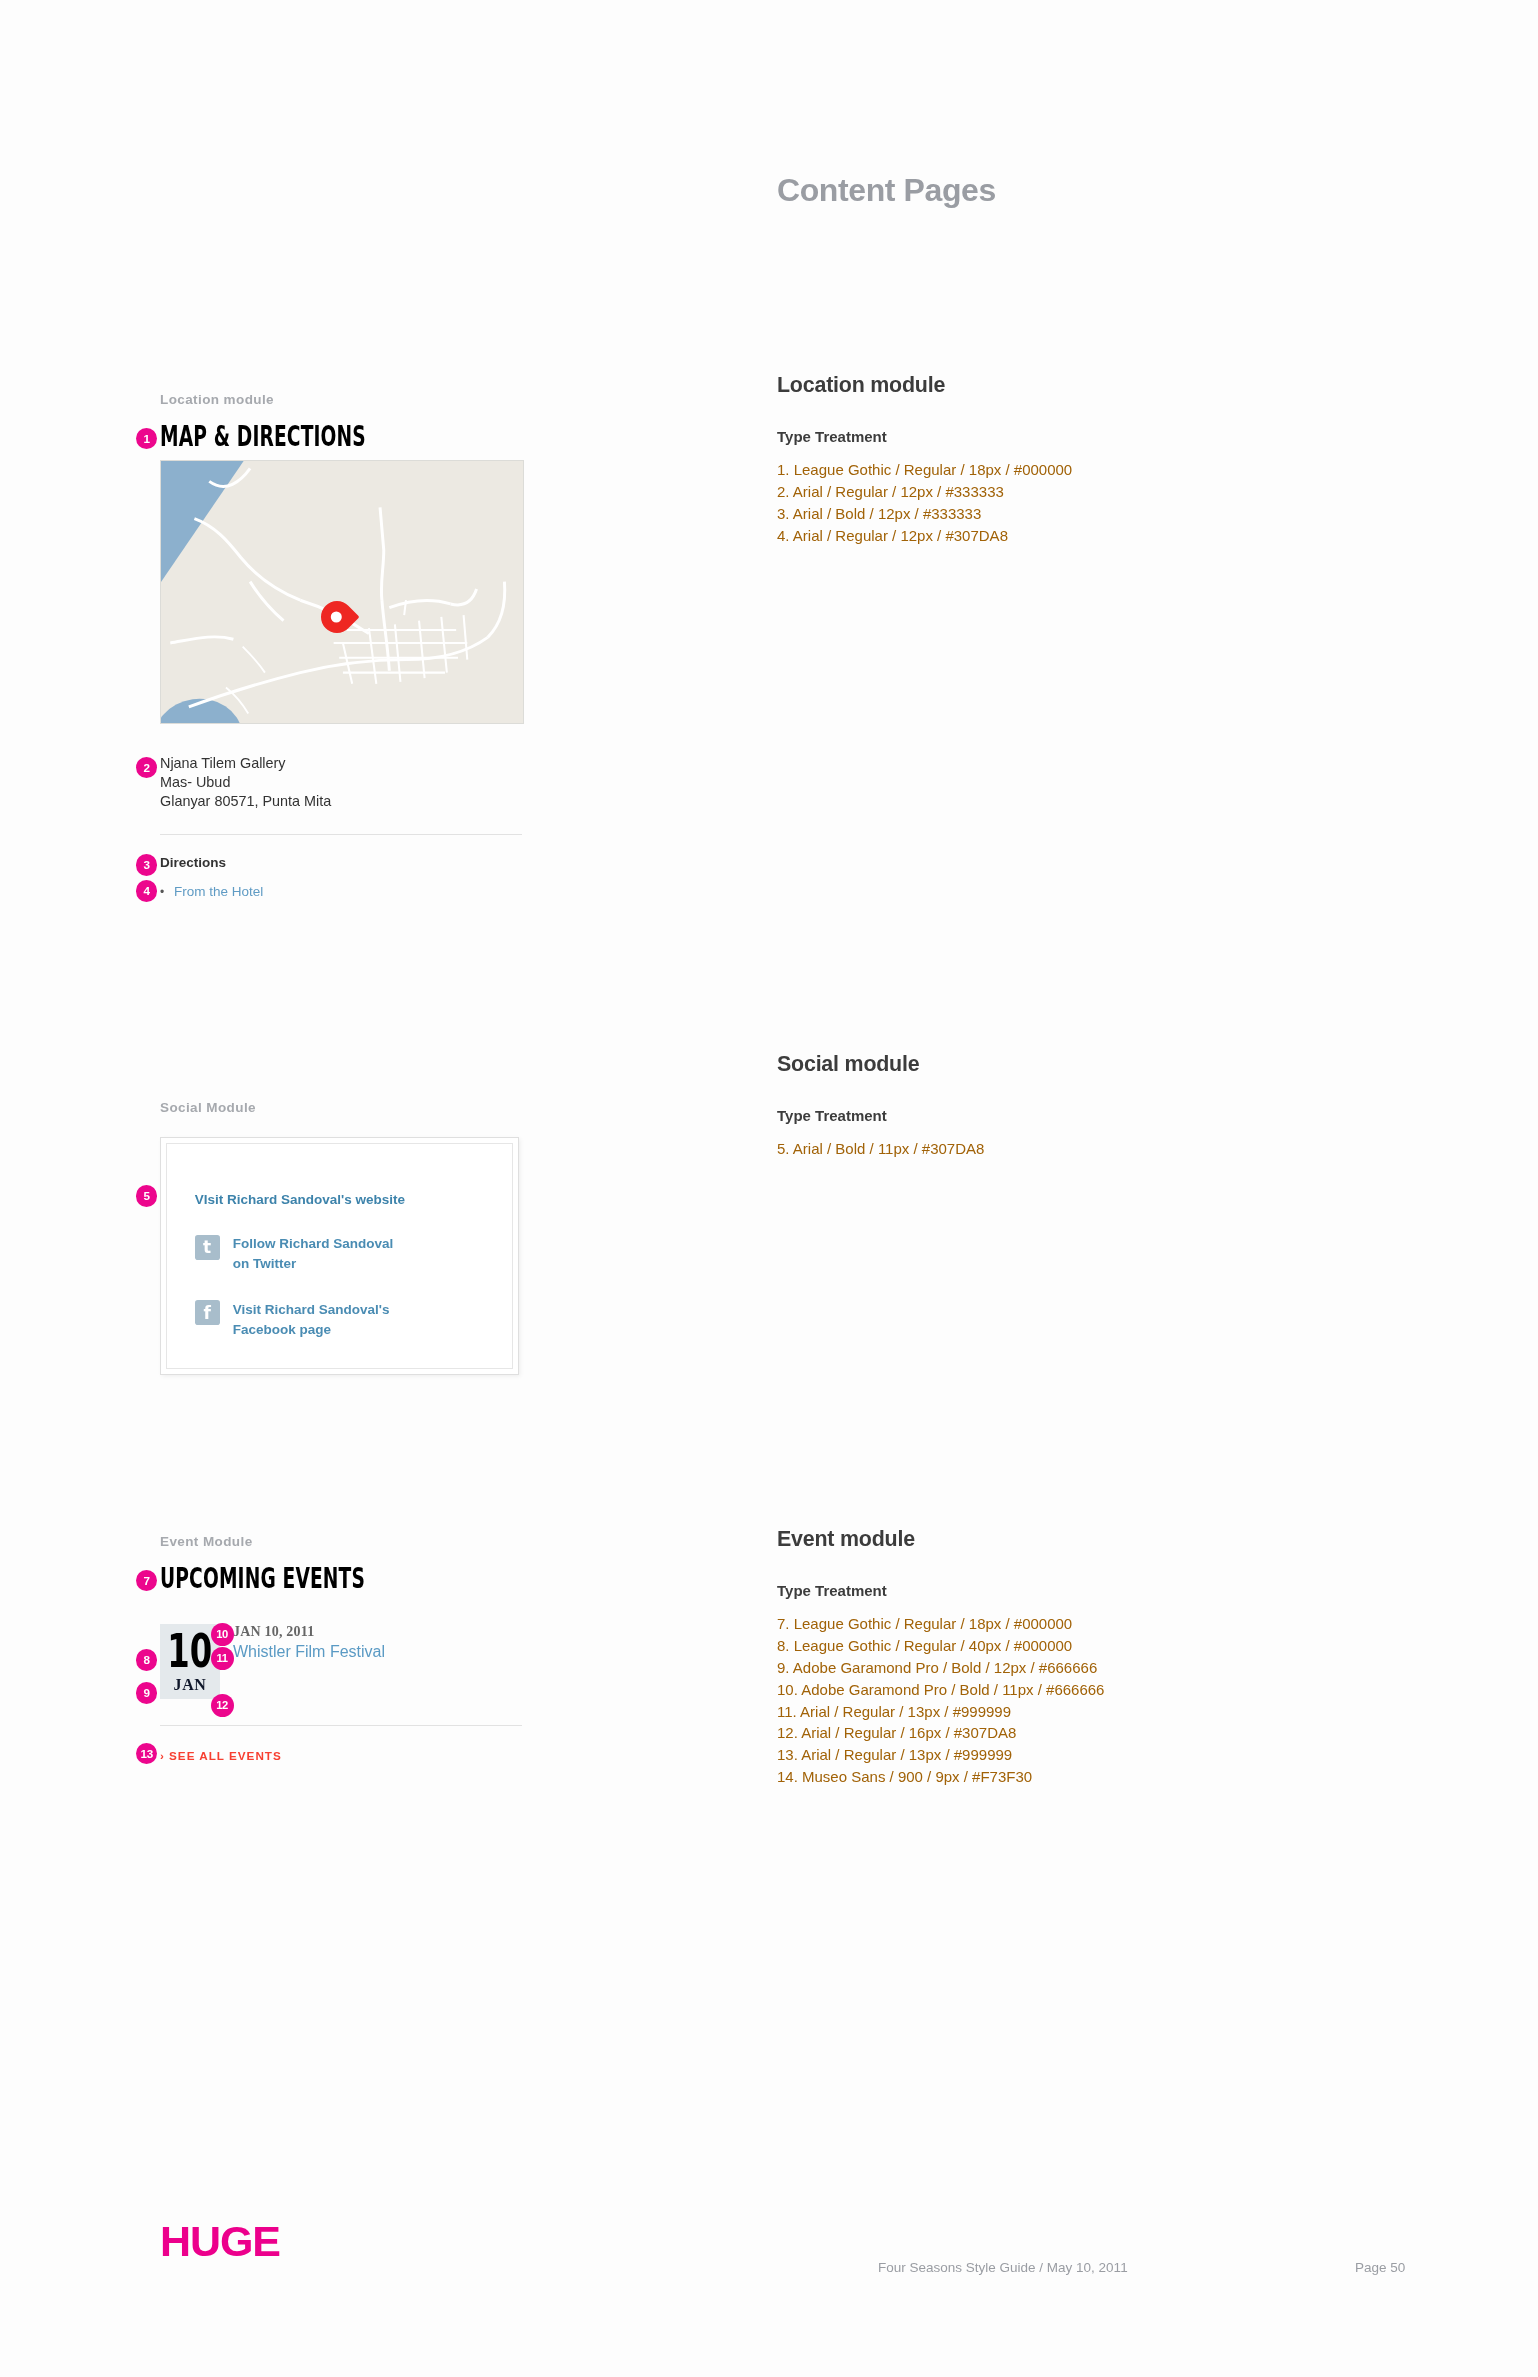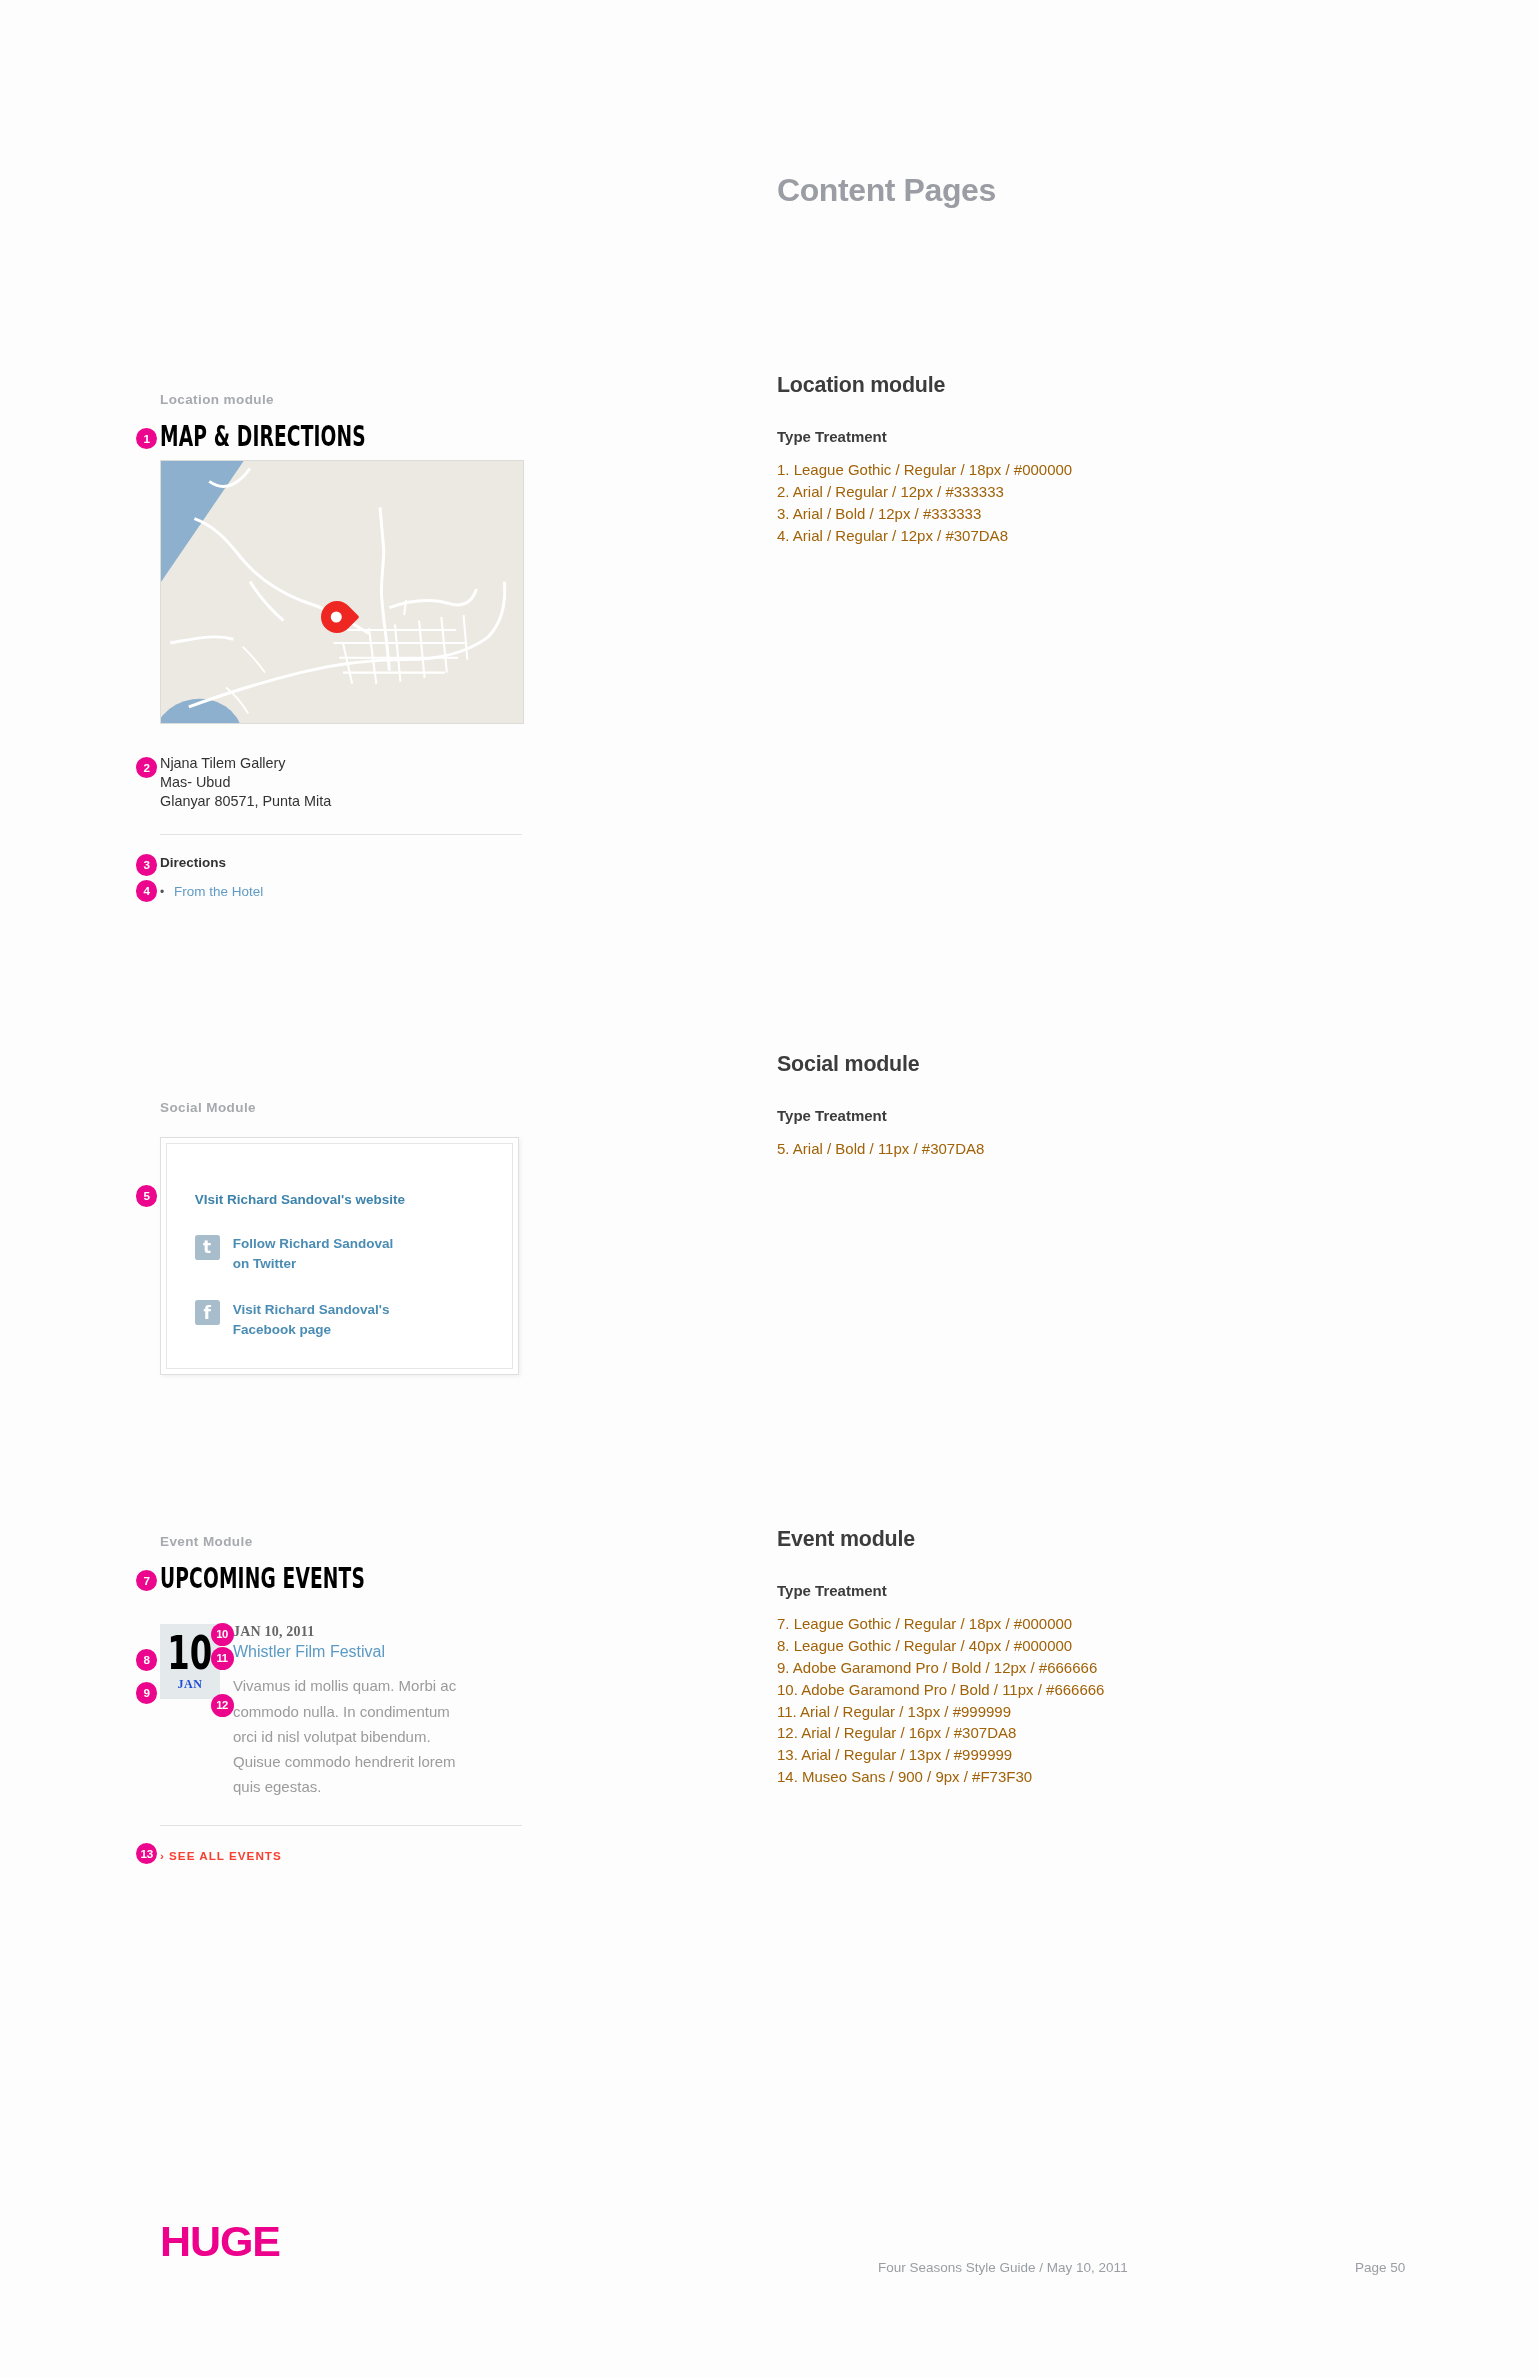--- a/index.html
+++ b/index.html
@@ -212,22 +212,22 @@
     font-family: "Liberation Sans Narrow", "DejaVu Sans Condensed", "Liberation Sans", sans-serif;
     font-weight: bold;
     font-size: 46px;
     line-height: 0.95;
     color: #000000;
     transform: scaleX(0.78);
   }
   .event-mon {
     font-family: "Liberation Serif", serif;
     font-weight: bold;
-    font-size: 12px;
-    color: #1d4ed8;
+    font-size: 16px;
+    color: #0f172a;
     letter-spacing: 0.6px;
     margin-top: 1.9px;
   }
   .event-meta {
     font-family: "Liberation Serif", serif;
     font-weight: bold;
     font-size: 14px;
     color: #666666;
     letter-spacing: 0.2px;
   }
@@ -430,21 +430,20 @@
       </div>
 
       <div style="position:relative;">
         <div class="badge wide" style="left:-22.4px; top:-1.9px;">10</div>
         <div class="event-meta">JAN 10, 2011</div>
 
         <div class="badge wide" style="left:-22.4px; top:23px;">11</div>
         <div class="event-title">Whistler Film Festival</div>
 
         <div class="badge wide" style="left:-22.4px; top:70px;">12</div>
-        <div class="event-body">Vivamus id mollis quam. Morbi ac commodo nulla. In condimentum orci id nisl volutpat bibendum. Quisue commodo hendrerit lorem quis egestas.</div>
       </div>
     </div>
 
     <hr class="hr-light" style="margin-top:26px; width:362px;">
 
     <div style="position:relative; margin-top:20px;">
       <div class="badge" style="left:-24px; top:-3.7px;">13</div>
       <span class="see-all">›</span>
       <span class="see-all">SEE ALL EVENTS</span>
     </div>

